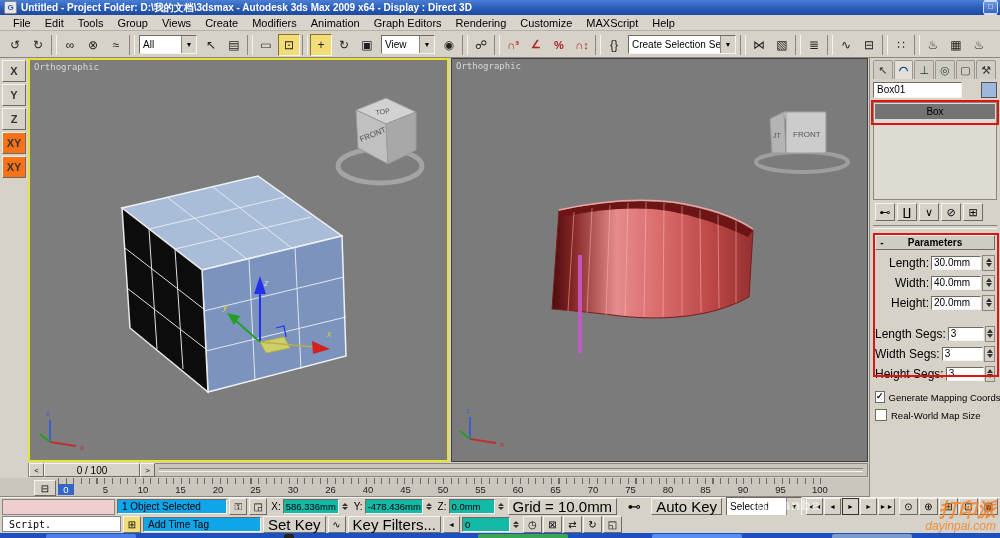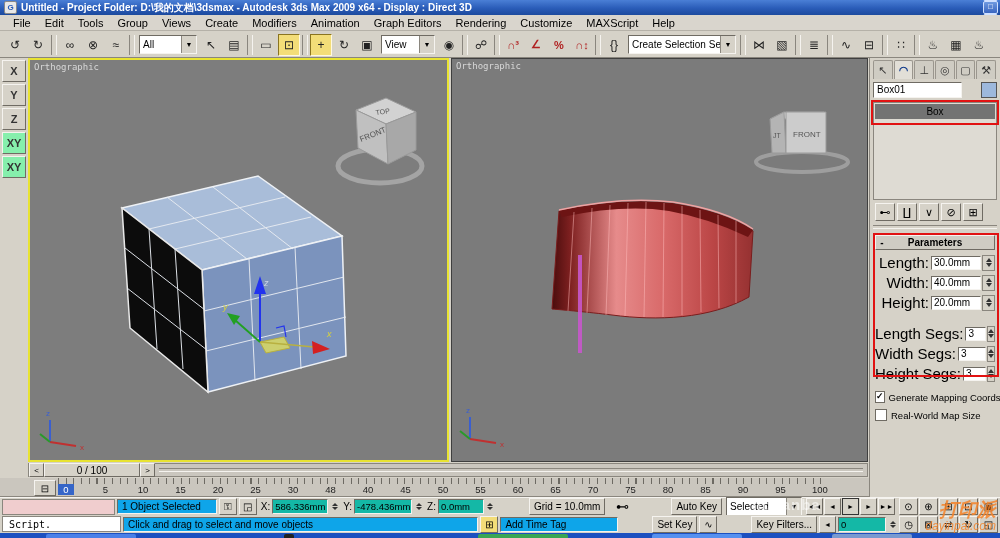--- a/index.html
+++ b/index.html
@@ -21,21 +21,21 @@
   .tbicon{width:20px;height:20px;display:flex;align-items:center;justify-content:center;font-size:12px;color:#222;border:1px solid transparent;flex:0 0 auto;}
   .tbicon.hl{background:#f3dd78;border-color:#8a7420 #fff9e0 #fff9e0 #8a7420;}
   .tbicon.red{color:#b02020;font-weight:bold;font-size:11px;}
   .tbsep{width:4px;height:20px;margin:0 1px;border-left:1px solid #8a867e;border-right:1px solid #f5f3ef;flex:0 0 auto;}
   .tbdd{height:17px;display:flex;align-items:center;flex:0 0 auto;margin:0 2px;border:1px solid;border-color:#6f6b63 #f5f3ef #f5f3ef #6f6b63;background:#fff;font-size:10px;}
   .tbdd .val{padding:0 3px;overflow:hidden;white-space:nowrap;flex:1;}
   .tbdd .arrow{width:14px;height:100%;background:#d6d2c8;border-left:1px solid #8a867e;display:flex;align-items:center;justify-content:center;font-size:7px;}
   
   #axisbar{position:absolute;left:0;top:58px;width:28px;height:404px;background:#d6d2c8;border-right:1px solid #8a867e;}
   .axbtn{width:22px;height:20px;margin:2px auto;display:flex;align-items:center;justify-content:center;font-weight:bold;font-size:11px;color:#333;}
-  .axbtn.hl{background:#86efac;}
+  .axbtn.hl{background:#f97316;}
   
   #vp-left{position:absolute;left:28px;top:58px;width:421px;height:404px;background:#7d7d7d;border:2px solid #e8e332;box-sizing:border-box;}
   #vp-right{position:absolute;left:451px;top:58px;width:417px;height:404px;background:#7b7b7b;border:1px solid #3f3f3f;box-sizing:border-box;}
   .vp-label{position:absolute;left:4px;top:2px;color:#d8d8d8;font-family:"DejaVu Sans Mono",monospace;font-size:9px;}
   .vp-svg{position:absolute;left:0;top:0;}
   
   #cmdpanel{position:absolute;left:869px;top:58px;width:131px;height:439px;background:#d6d2c8;border-left:1px solid #8a867e;box-sizing:border-box;padding:1px 3px;}
   #cp-tabs{display:flex;height:20px;align-items:flex-end;}
   .cp-tab{flex:1;height:18px;display:flex;align-items:center;justify-content:center;font-size:11px;color:#333;border:1px solid #9a968e;border-bottom:none;background:#cfccc3;margin-right:1px;border-radius:2px 2px 0 0;}
   .cp-tab.sel{background:#e2dfd7;color:#103a8a;font-weight:bold;}
@@ -48,21 +48,21 @@
   .red-annot{position:absolute;border:2px solid #e11212;pointer-events:none;}
   #stack-btns{display:flex;margin-top:3px;height:18px;align-items:center;gap:2px;padding:0 2px;}
   .stkbtn{width:18px;height:16px;display:flex;align-items:center;justify-content:center;font-size:11px;}
   #cp-divider{height:2px;margin:4px 0;border-top:1px solid #8a867e;border-bottom:1px solid #f5f3ef;}
   #rollout{position:relative;margin-top:2px;padding:2px 2px 4px 2px;}
   #rollout-hdr{height:13px;background:#cfccc3;border:1px solid;border-color:#f5f3ef #6f6b63 #6f6b63 #f5f3ef;display:flex;align-items:center;font-size:10px;font-weight:bold;}
   #rollout-hdr .minus{width:12px;text-align:center;}
   #rollout-hdr .ttl{flex:1;text-align:center;margin-right:12px;}
   .param-row{display:flex;align-items:center;justify-content:flex-end;height:15px;margin-top:5px;}
   .param-row.gap{margin-top:16px;}
-  .param-label{font-size:15px;margin-right:2px;white-space:nowrap;}
+  .param-label{font-size:12px;margin-right:2px;white-space:nowrap;}
   .param-field{width:44px;height:12px;font-size:10px;line-height:12px;padding:0 2px;}
   .spinner{width:11px;height:14px;margin-left:1px;display:flex;flex-direction:column;justify-content:center;gap:1px;background:#d6d2c8;border:1px solid #8a867e;align-items:center;}
   .spinner i{display:block;width:0;height:0;border-left:3px solid transparent;border-right:3px solid transparent;}
   .spinner .up{border-bottom:4px solid #333;}
   .spinner .dn{border-top:4px solid #333;}
   .cb-row{display:flex;align-items:center;margin:6px 0 0 2px;gap:4px;}
   .cb-box{width:10px;height:10px;background:#fff;border:1px solid #6f6b63;font-size:9px;line-height:9px;text-align:center;color:#000;}
   .cb-box.checked::after{content:"✓";font-weight:bold;}
   .cb-label{font-size:9.5px;white-space:nowrap;}
   
@@ -85,21 +85,21 @@
   .stfield{height:13px;font-size:10px;line-height:13px;padding:0 4px;background:#0ea5e9;border:1px solid;border-color:#6f6b63 #f5f3ef #f5f3ef #6f6b63;white-space:nowrap;overflow:hidden;}
   #sel-field{flex:1;}
   #prompt-field{flex:1;}
   .miniic{width:16px;height:15px;display:flex;align-items:center;justify-content:center;font-size:10px;}
   .coordlbl{font-size:10px;margin-left:2px;}
   .coordfield{height:13px;background:#14b8a6;border:1px solid;border-color:#6f6b63 #f5f3ef #f5f3ef #6f6b63;font-size:9.5px;line-height:13px;padding:0 2px;white-space:nowrap;}
   .spin2{width:9px;height:15px;display:flex;flex-direction:column;justify-content:center;align-items:center;gap:1px;}
   .spin2 i{display:block;width:0;height:0;border-left:3px solid transparent;border-right:3px solid transparent;}
   .spin2 .up{border-bottom:3px solid #333;}
   .spin2 .dn{border-top:3px solid #333;}
-  .stbtn{height:15px;font-size:10px;display:flex;align-items:center;justify-content:center;padding:0 4px;white-space:nowrap;margin-left:32px;}
+  .stbtn{height:15px;font-size:15px;display:flex;align-items:center;justify-content:center;padding:0 4px;white-space:nowrap;}
   .pbbtn{width:15px;height:15px;font-size:7px;display:flex;align-items:center;justify-content:center;}
   .navic{width:17px;height:15px;font-size:10px;display:flex;align-items:center;justify-content:center;}
   #timetag-ic{background:#f3dd78;}
   
   #taskbar{position:absolute;left:0;top:533px;width:1000px;height:5px;background:#1c50c0;}
   .tkitem{position:absolute;top:1px;height:4px;border-radius:2px 2px 0 0;}
   
   #wm-ghost{position:absolute;left:752px;top:496px;color:rgba(255,255,255,.55);font-size:15px;font-weight:bold;letter-spacing:1px;pointer-events:none;}
   #wm{position:absolute;right:4px;top:500px;text-align:right;pointer-events:none;color:rgba(244,130,40,.85);line-height:1.05;font-style:italic;}
   #wm .cn{font-size:19px;font-weight:bold;}
@@ -429,21 +429,21 @@
     <div id="ruler"></div>
     <div id="ruler-nums">
 
     <span class="rnum cur">0</span>
         <span class="rnum">5</span>
         <span class="rnum">10</span>
         <span class="rnum">15</span>
         <span class="rnum">20</span>
         <span class="rnum">25</span>
         <span class="rnum">30</span>
-        <span class="rnum">48</span>
+        <span class="rnum">26</span>
         <span class="rnum">40</span>
         <span class="rnum">45</span>
         <span class="rnum">50</span>
         <span class="rnum">55</span>
         <span class="rnum">60</span>
         <span class="rnum">65</span>
         <span class="rnum">70</span>
         <span class="rnum">75</span>
         <span class="rnum">80</span>
         <span class="rnum">85</span>
@@ -494,21 +494,20 @@
         <div class="navic raised">⊙</div>
         <div class="navic raised">⊕</div>
         <div class="navic raised">⊞</div>
         <div class="navic raised">⊡</div>
         <div class="navic raised">▣</div>
       </div>
   </div>
 
   <div id="status2" class="statusrow">
     <div id="script-box">Script.</div>
-    <div id="prompt-field" class="stfield">Click and drag to select and move objects</div>
     <div id="timetag-ic" class="miniic raised">⊞</div>
     <div class="stfield" style="width:108px">Add Time Tag</div>
     <div class="stbtn raised">Set Key</div>
     <div class="miniic raised">∿</div>
     <div class="stbtn raised">Key Filters...</div>
     <div class="pbbtn raised">◄</div>
     <div class="coordfield" style="width:42px">0</div>
     <div class="spin2">
         <i class="up"></i>
         <i class="dn"></i>

